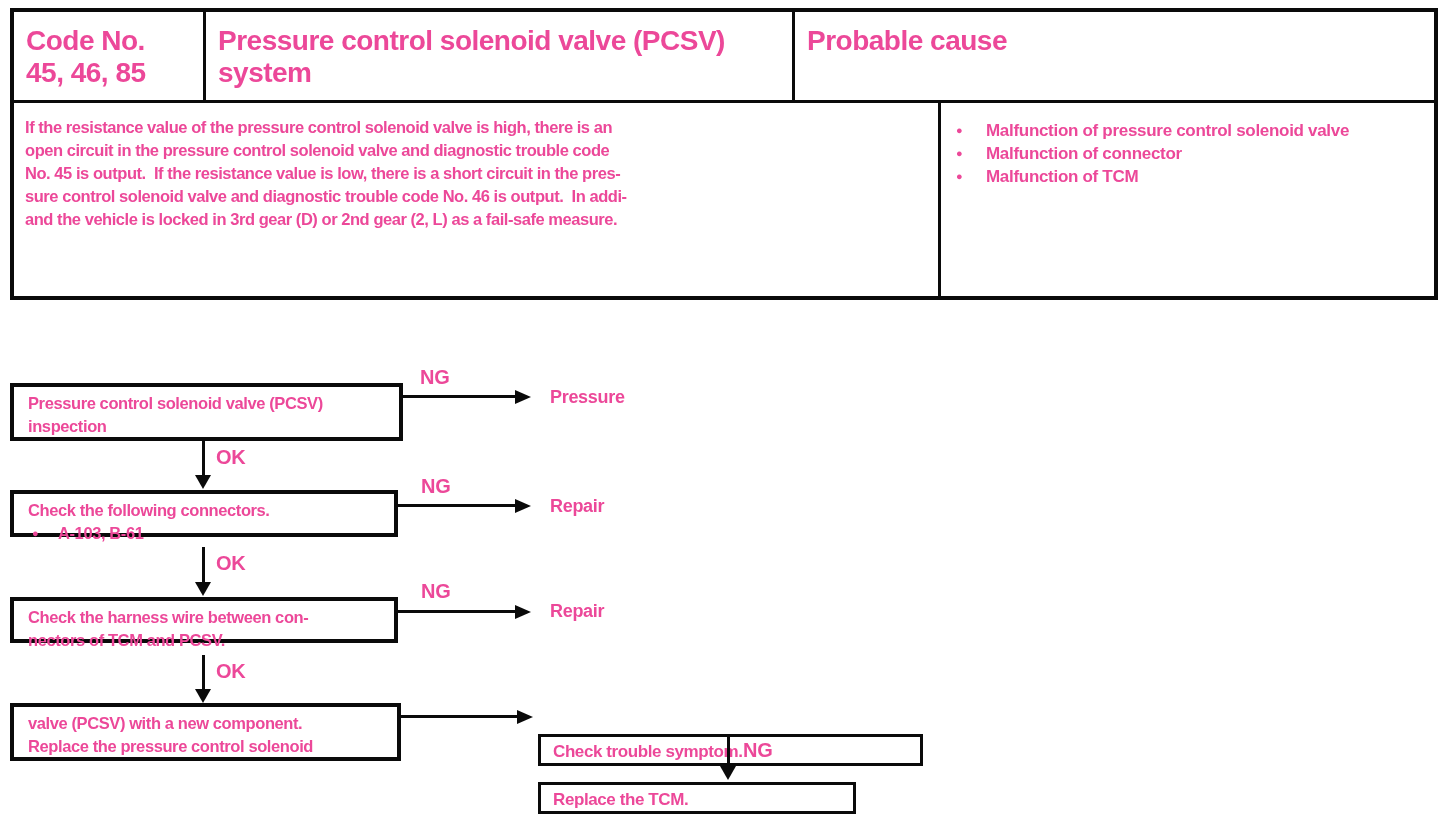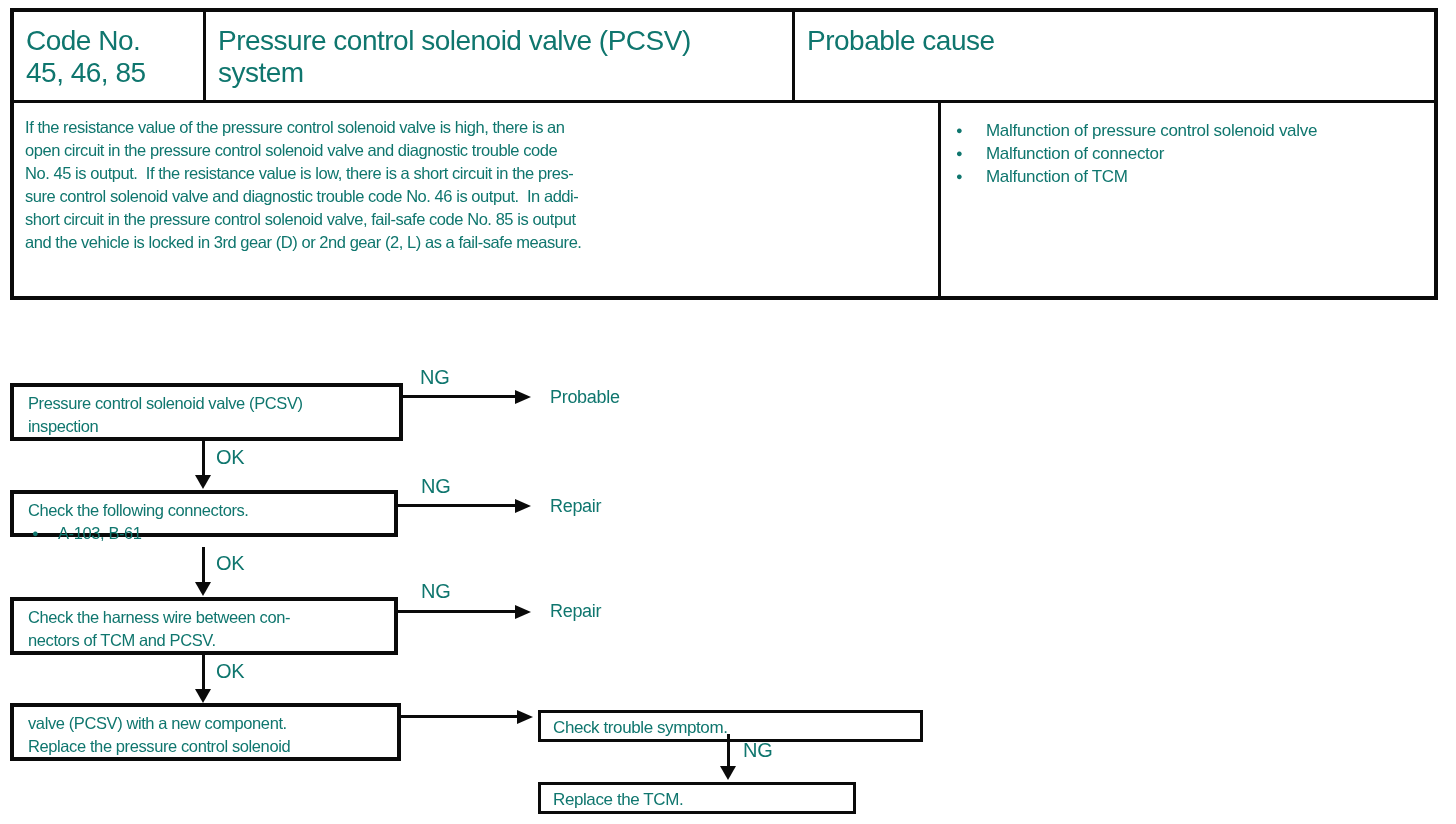--- a/index.html
+++ b/index.html
@@ -1,23 +1,23 @@
 <!DOCTYPE html>
 <html><head>
 <meta charset="utf-8">
 <style>
   html, body { margin: 0; padding: 0; background: #ffffff; }
   #page {
     position: relative;
     width: 1456px;
     height: 824px;
     background: #ffffff;
-    color: #0f766e;
+    color: #ec4899;
     font-family: "Liberation Sans", sans-serif;
-    font-weight: 400;
+    font-weight: 700;
     overflow: hidden;
   }
   
   .dtc-table {
     position: absolute;
     left: 10px; top: 8px;
     width: 1428px; height: 292px;
     border: 4px solid #0a0a0a;
     box-sizing: border-box;
     display: flex;
@@ -98,21 +98,20 @@
       <div class="cell c-cause">
         <div>Probable cause</div>
       </div>
     </div>
     <div class="dtc-body">
       <div class="b-desc">
         <div class="desc-line">If the resistance value of the pressure control solenoid valve is high, there is an</div>
         <div class="desc-line">open circuit in the pressure control solenoid valve and diagnostic trouble code</div>
         <div class="desc-line">No. 45 is output.  If the resistance value is low, there is a short circuit in the pres-</div>
         <div class="desc-line">sure control solenoid valve and diagnostic trouble code No. 46 is output.  In addi-</div>
-        <div class="desc-line">short circuit in the pressure control solenoid valve, fail-safe code No. 85 is output</div>
         <div class="desc-line">and the vehicle is locked in 3rd gear (D) or 2nd gear (2, L) as a fail-safe measure.</div>
       </div>
       <div class="b-cause">
         <div class="cause-row">
           <span class="bullet">●</span>
           <span>Malfunction of pressure control solenoid valve</span>
         </div>
         <div class="cause-row">
           <span class="bullet">●</span>
           <span>Malfunction of connector</span>
@@ -125,60 +124,60 @@
     </div>
   </div>
 
   <div class="fbox" style="left:10px; top:383px; width:393px; height:58px;">
     <div class="fline">Pressure control solenoid valve (PCSV)</div>
     <div class="fline">inspection</div>
   </div>
   <div class="flabel" style="left:420px; top:366px;">NG</div>
   <div class="hline" style="left:403px; top:395px; width:114px;"></div>
   <div class="arrow-right" style="left:515px; top:390px;"></div>
-  <div class="faction" style="left:550px; top:387px;">Probable</div>
+  <div class="faction" style="left:550px; top:387px;">Pressure</div>
   <div class="vline" style="left:202px; top:441px; height:38px;"></div>
   <div class="arrow-down" style="left:195px; top:475px;"></div>
   <div class="flabel" style="left:216px; top:446px;">OK</div>
 
   <div class="fbox" style="left:10px; top:490px; width:388px; height:47px;">
     <div class="fline">Check the following connectors.</div>
     <div class="fbullet-row">
       <span class="bullet">●</span>
       <span>A-103, B-61</span>
     </div>
   </div>
   <div class="flabel" style="left:421px; top:475px;">NG</div>
   <div class="hline" style="left:398px; top:504px; width:119px;"></div>
   <div class="arrow-right" style="left:515px; top:499px;"></div>
   <div class="faction" style="left:550px; top:496px;">Repair</div>
   <div class="vline" style="left:202px; top:547px; height:39px;"></div>
   <div class="arrow-down" style="left:195px; top:582px;"></div>
   <div class="flabel" style="left:216px; top:552px;">OK</div>
 
-  <div class="fbox" style="left:10px; top:597px; width:388px; height:58px;">
+  <div class="fbox" style="left:10px; top:597px; width:388px; height:46px;">
     <div class="fline">Check the harness wire between con-</div>
     <div class="fline">nectors of TCM and PCSV.</div>
   </div>
   <div class="flabel" style="left:421px; top:580px;">NG</div>
   <div class="hline" style="left:398px; top:610px; width:119px;"></div>
   <div class="arrow-right" style="left:515px; top:605px;"></div>
   <div class="faction" style="left:550px; top:601px;">Repair</div>
   <div class="vline" style="left:202px; top:655px; height:38px;"></div>
   <div class="arrow-down" style="left:195px; top:689px;"></div>
   <div class="flabel" style="left:216px; top:660px;">OK</div>
 
   <div class="fbox" style="left:10px; top:703px; width:391px; height:58px;">
     <div class="fline">valve (PCSV) with a new component.</div>
     <div class="fline">Replace the pressure control solenoid</div>
   </div>
   <div class="hline" style="left:401px; top:715px; width:117px;"></div>
   <div class="arrow-right" style="left:517px; top:710px;"></div>
 
-  <div class="fbox thin" style="left:538px; top:710px; width:385px; height:32px;">
+  <div class="fbox thin" style="left:538px; top:734px; width:385px; height:32px;">
     <div class="fline">Check trouble symptom.</div>
   </div>
   <div class="vline" style="left:727px; top:734px; height:36px;"></div>
   <div class="arrow-down" style="left:720px; top:766px;"></div>
   <div class="flabel" style="left:743px; top:739px;">NG</div>
 
   <div class="fbox thin" style="left:538px; top:782px; width:318px; height:32px;">
     <div class="fline">Replace the TCM.</div>
   </div>
 

